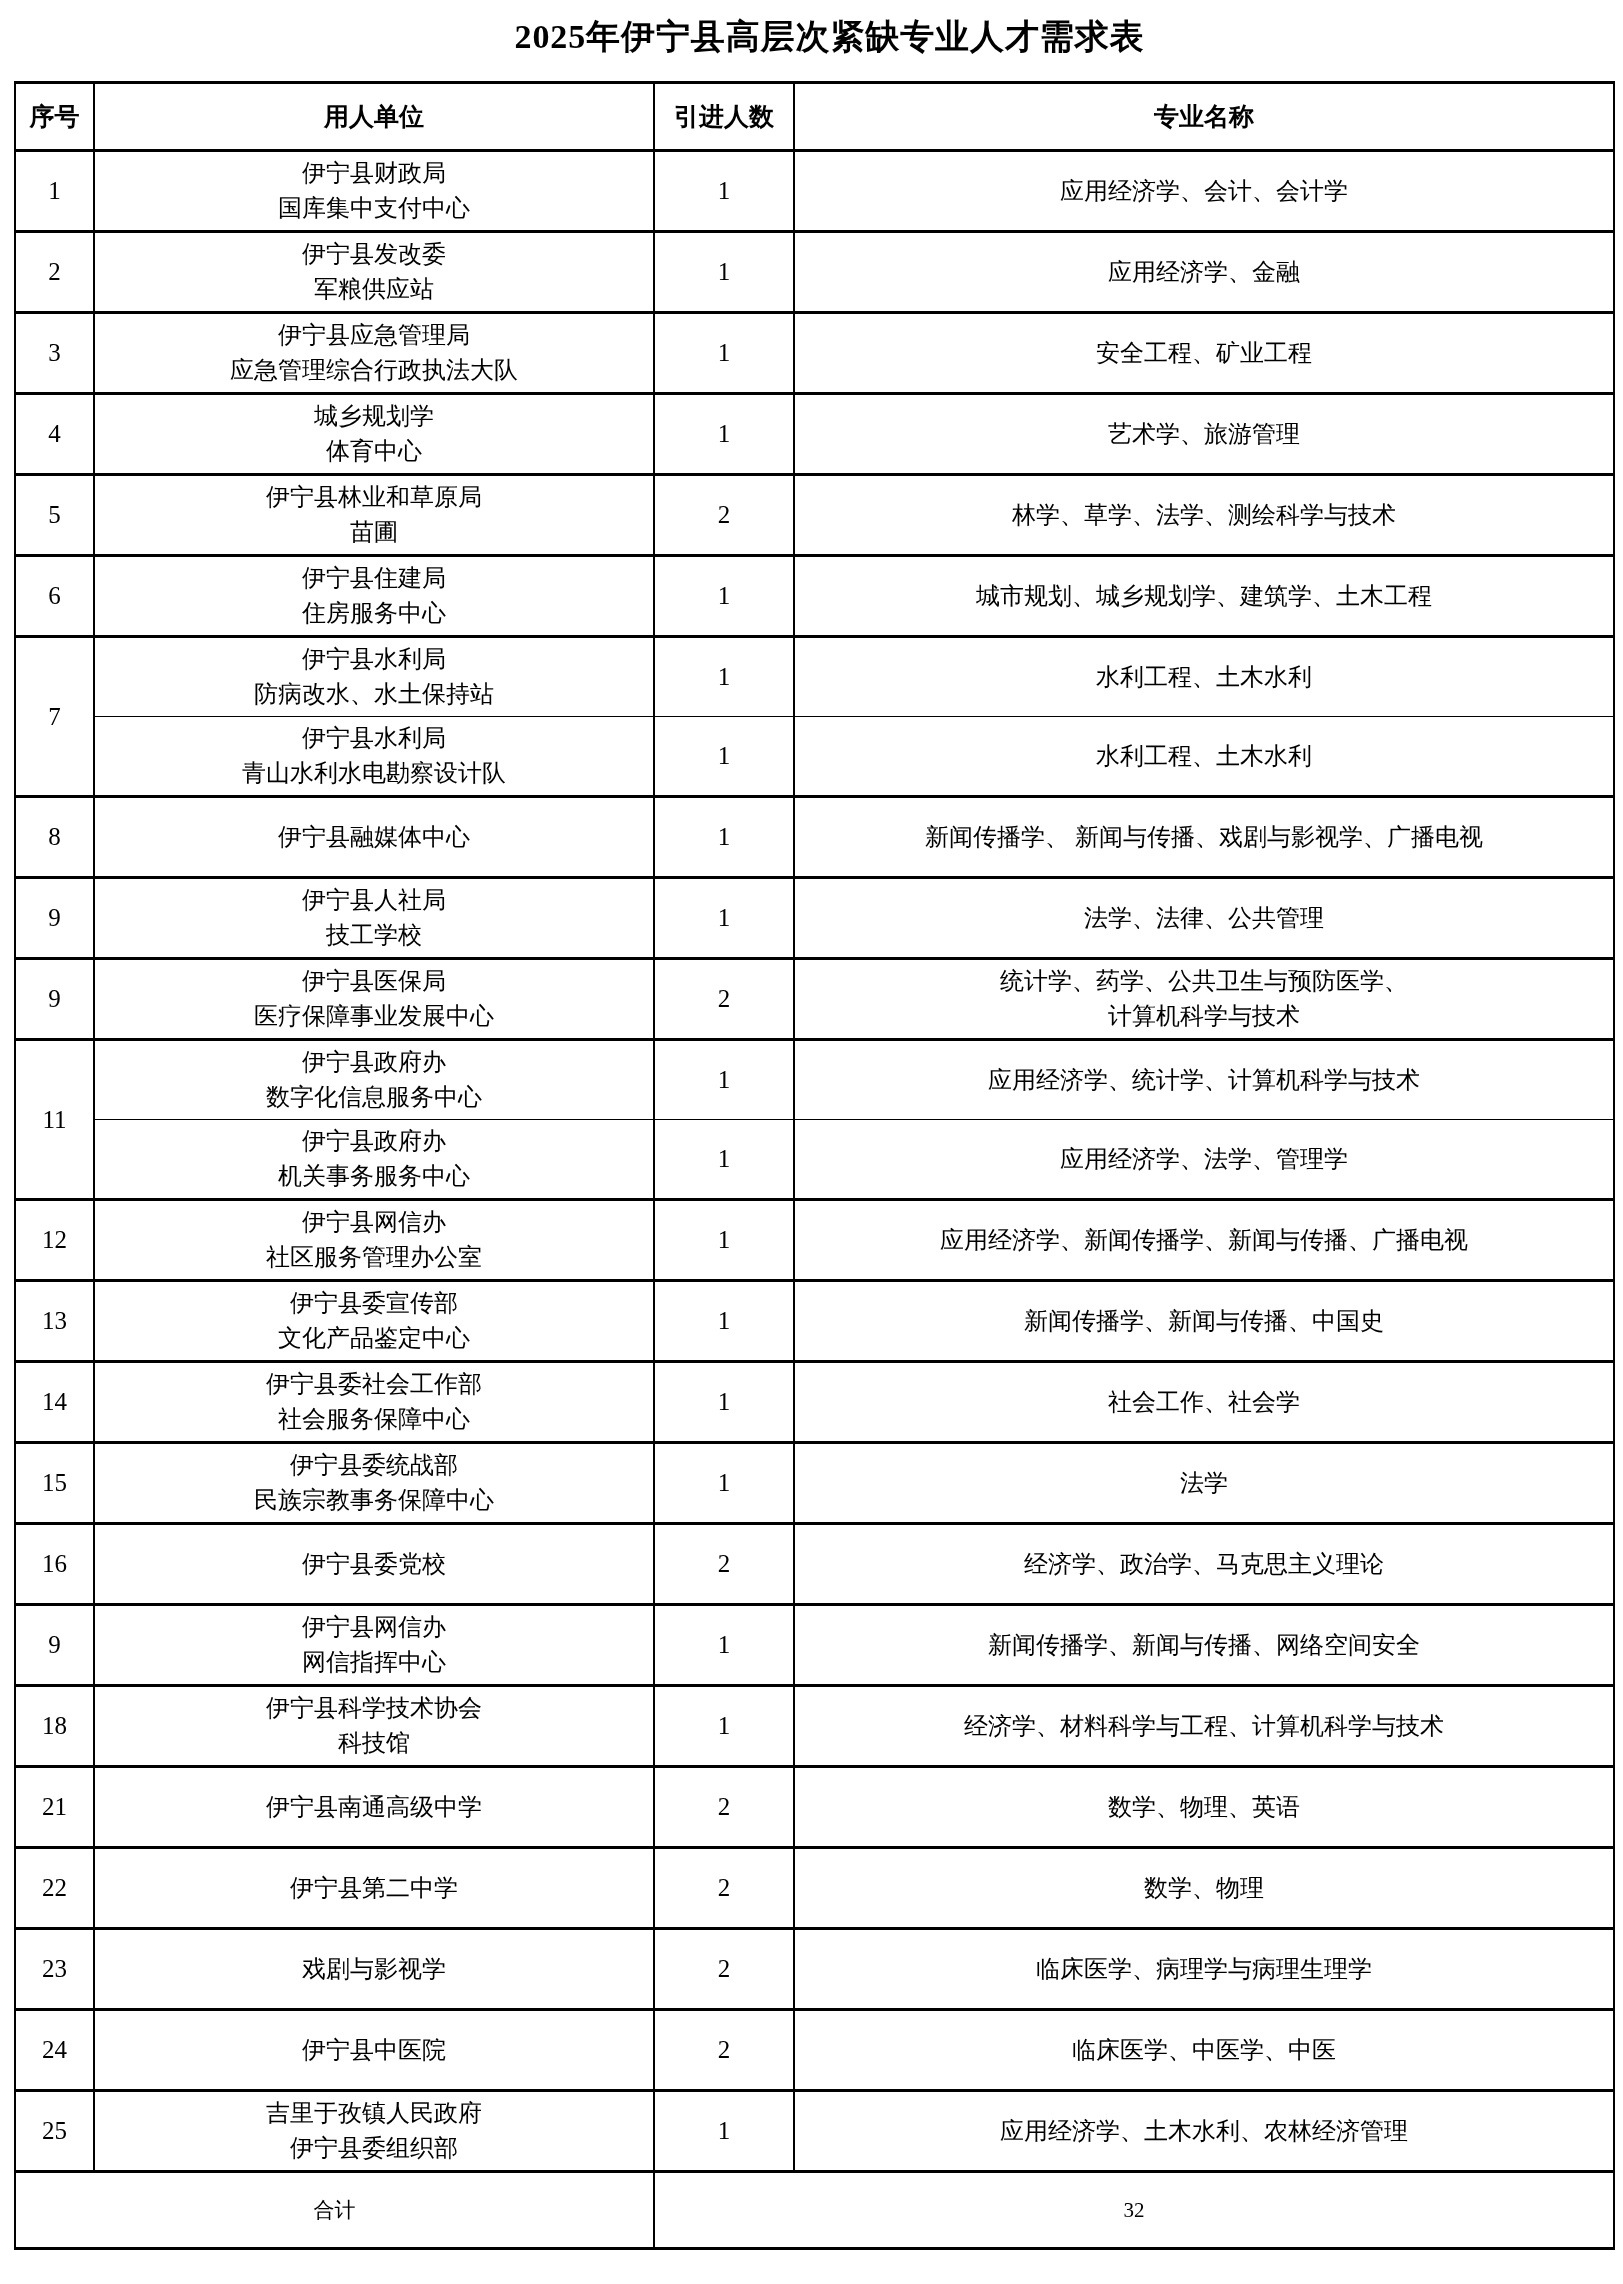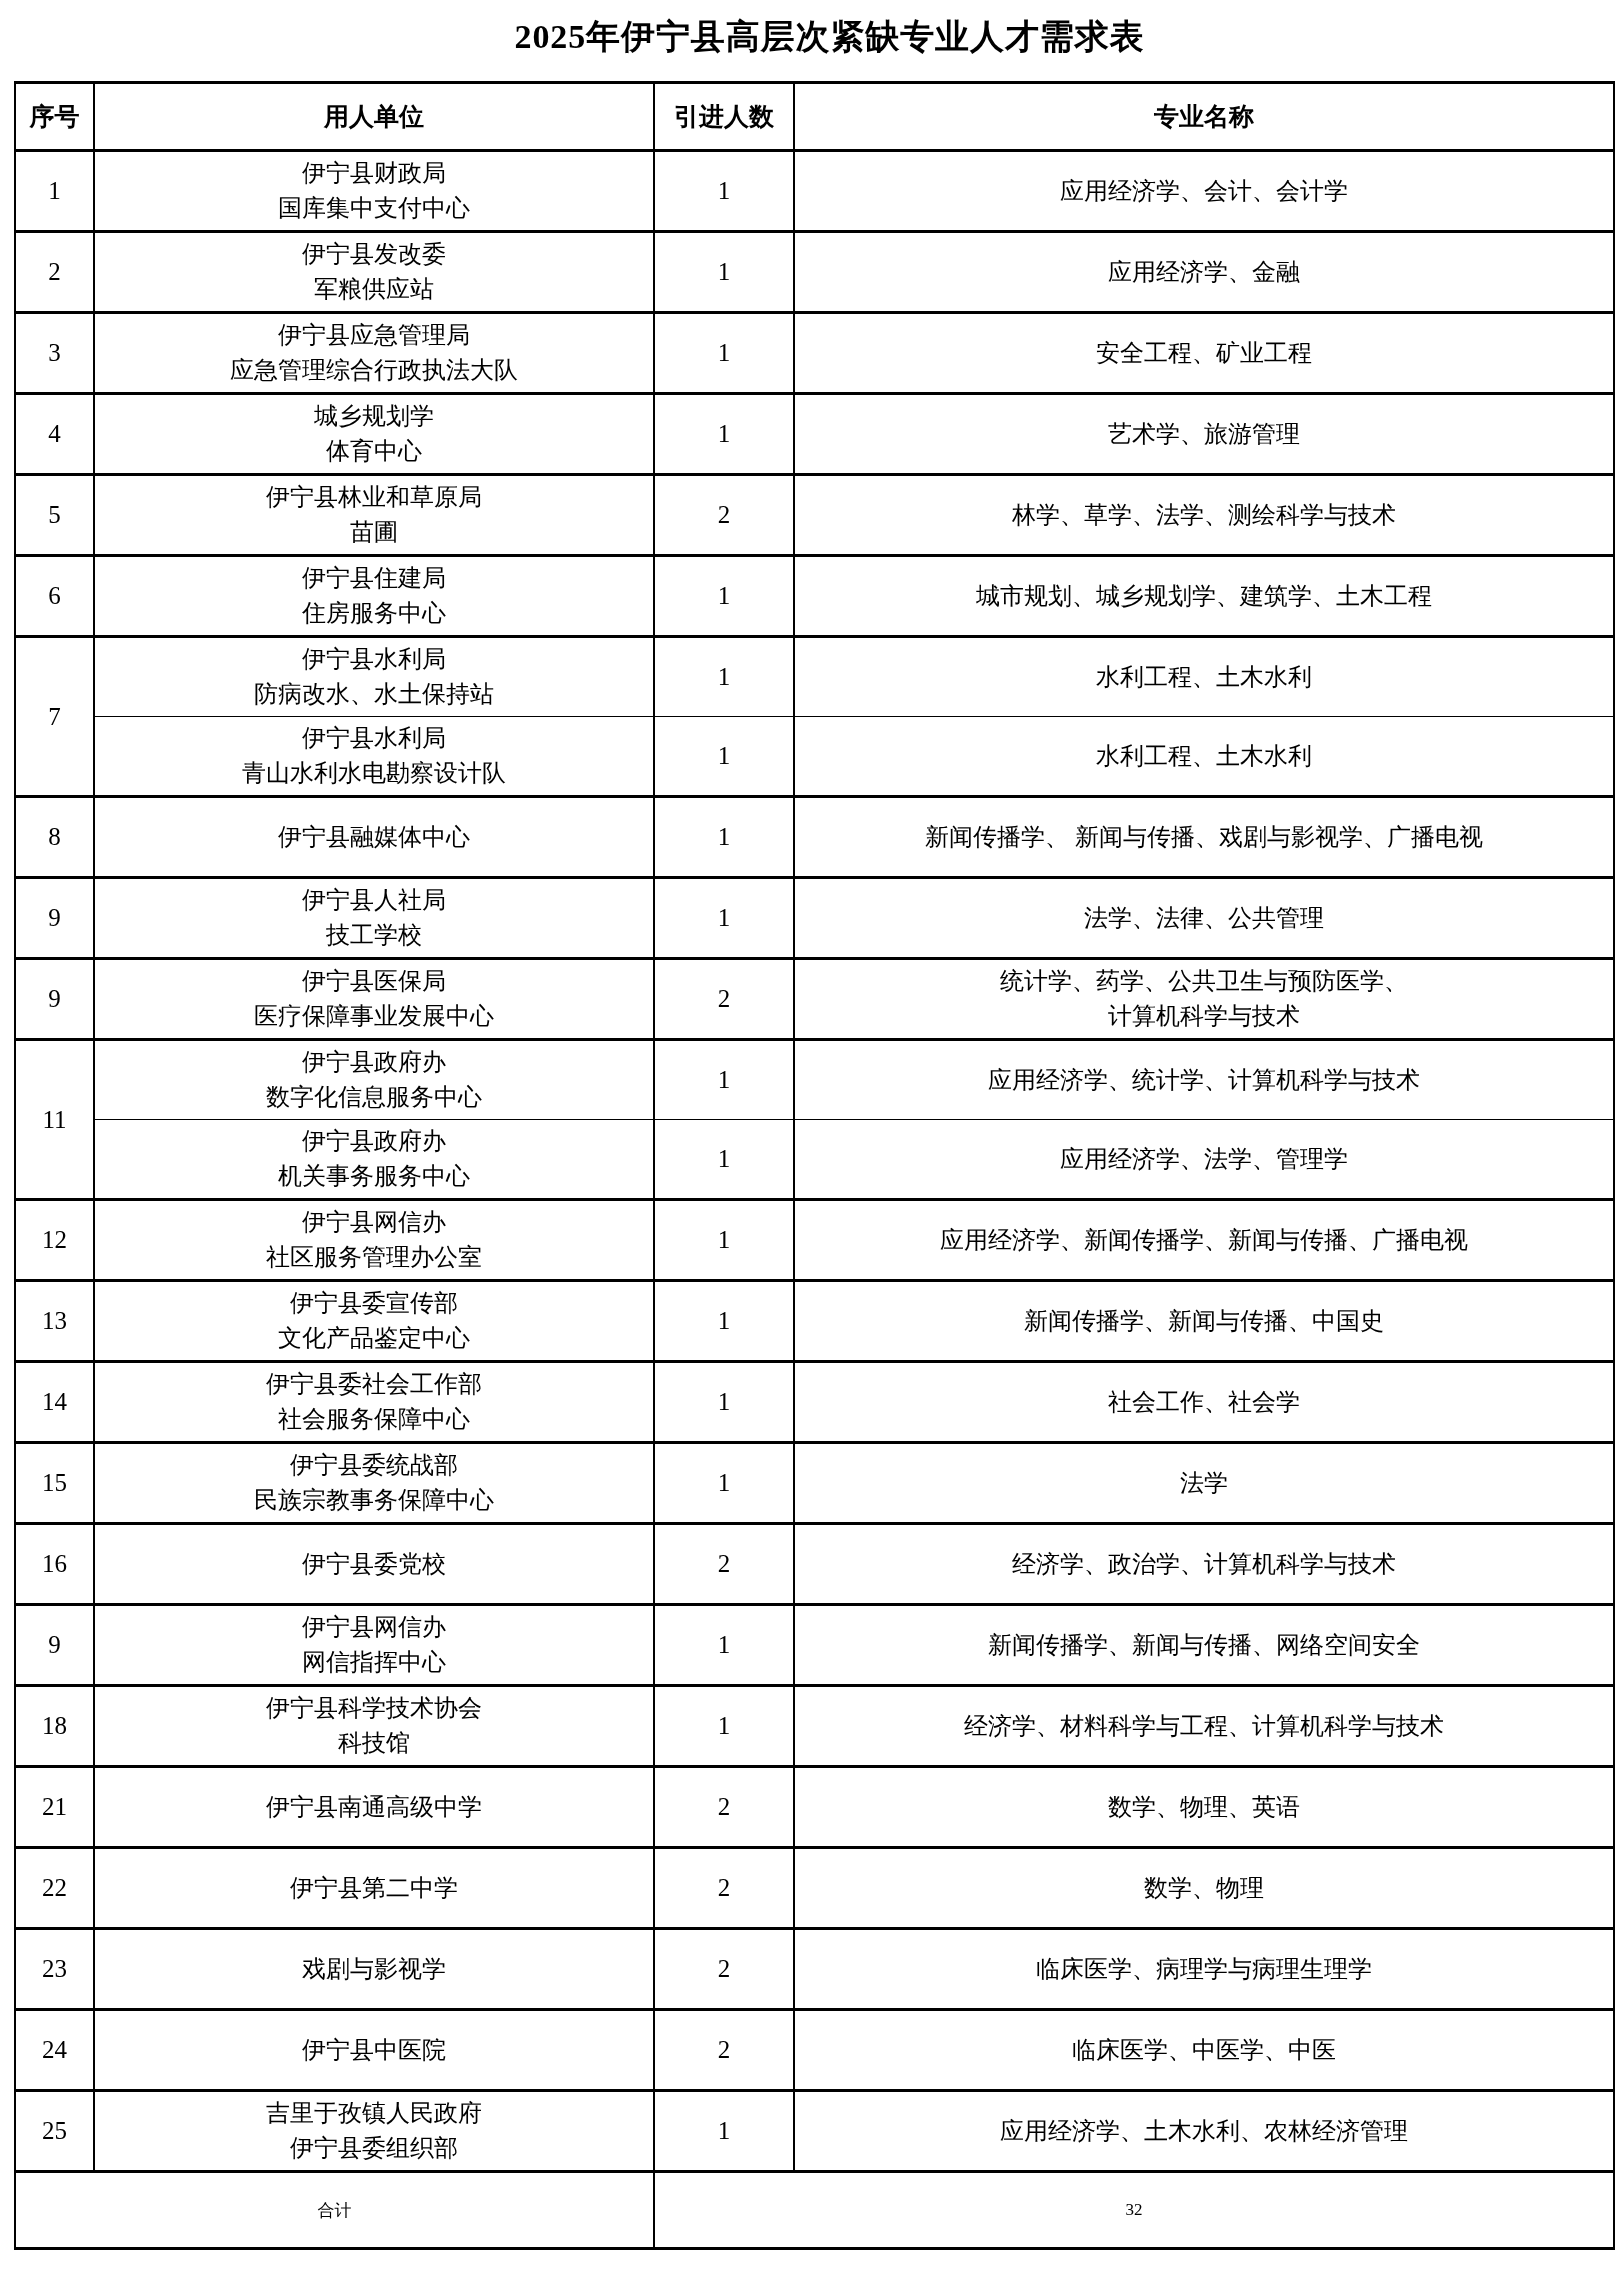--- a/index.html
+++ b/index.html
@@ -49,21 +49,21 @@
     font-weight: 600;
     font-size: 25px;
     height: 65px;
   }
   tbody td { height: 78px; font-size: 24px; }
   td.seq, td.count { font-size: 25px; }
   .cell-line { line-height: 35px; }
   
   tr.has-sub td.thin-b { border-bottom-width: 1.8px; }
   tr.sub-row td { border-top-width: 1.8px; }
-  tfoot td { height: 74px; font-size: 17px; }
+  tfoot td { height: 74px; font-size: 21px; }
 </style>
 </head>
 <body>
 
 <div class="doc-title">2025年伊宁县高层次紧缺专业人才需求表</div>
 
 <table class="demand-table">
   <colgroup>
     <col class="c-seq">
       <col class="c-unit">
@@ -264,21 +264,21 @@
           <div class="cell-line">法学</div>
         </td>
       </tr>
       <tr>
         <td class="seq">16</td>
         <td class="unit">
           <div class="cell-line">伊宁县委党校</div>
         </td>
         <td class="count">2</td>
         <td class="majors">
-          <div class="cell-line">经济学、政治学、计算机科学与技术</div>
+          <div class="cell-line">经济学、政治学、马克思主义理论</div>
         </td>
       </tr>
       <tr>
         <td class="seq">9</td>
         <td class="unit">
           <div class="cell-line">伊宁县网信办</div>
           <div class="cell-line">网信指挥中心</div>
         </td>
         <td class="count">1</td>
         <td class="majors">

